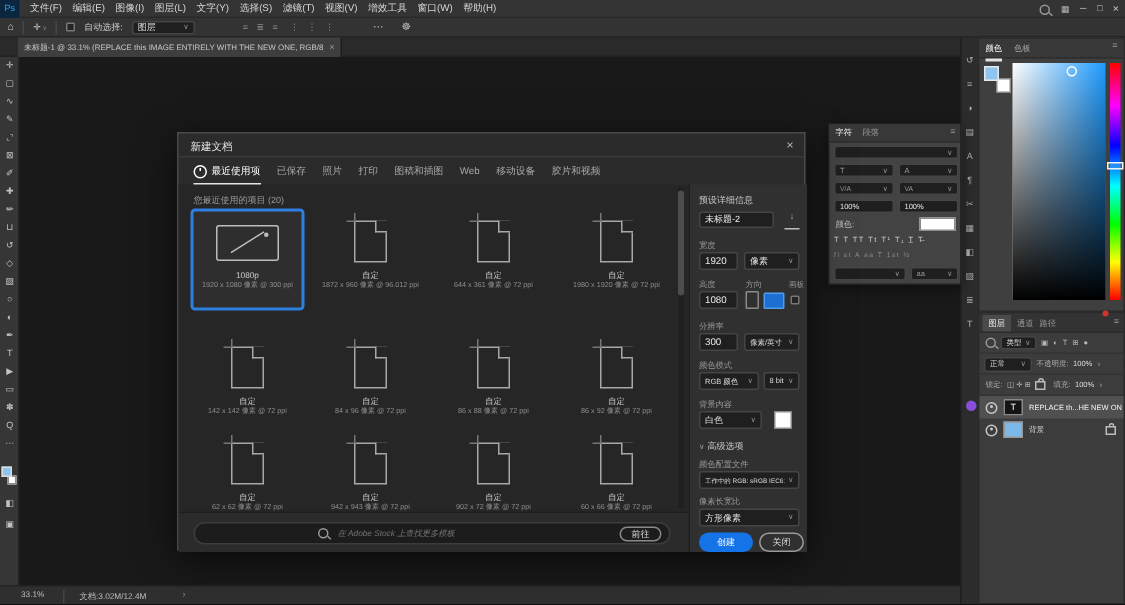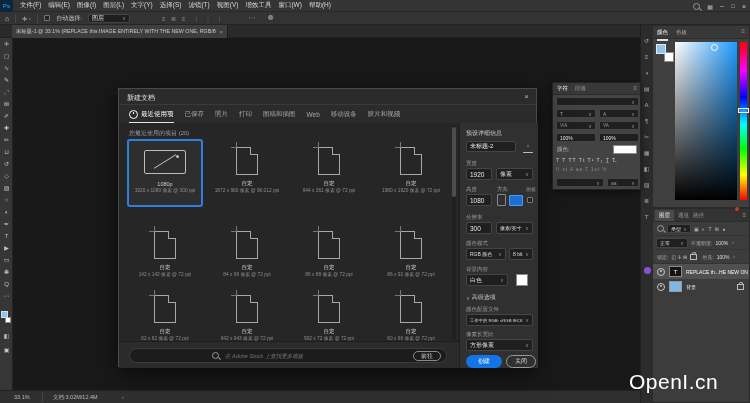--- a/index.html
+++ b/index.html
@@ -453,15 +453,14 @@
       <span class="dd abs" style="left:6px;top:216px;width:67px;height:12px;">
         <span>方形像素</span>
           <span class="cv">∨</span>
       </span>
 
       <span class="pill abs" style="left:6px;top:232px;width:36px;height:13px;background:#1473e6;color:#fff;">创建</span>
       <span class="pill abs" style="left:46px;top:232px;width:30px;height:13px;border:1px solid #9a9a9a;color:#ddd;">关闭</span>
     </div>
   </div>
 
-  <div class="abs" style="left:629px;top:370px;font-size:21px;color:#fff;z-index:99;letter-spacing:0.5px;">OpenI.cn</div>
 
 </div>
 
 </body></html>

